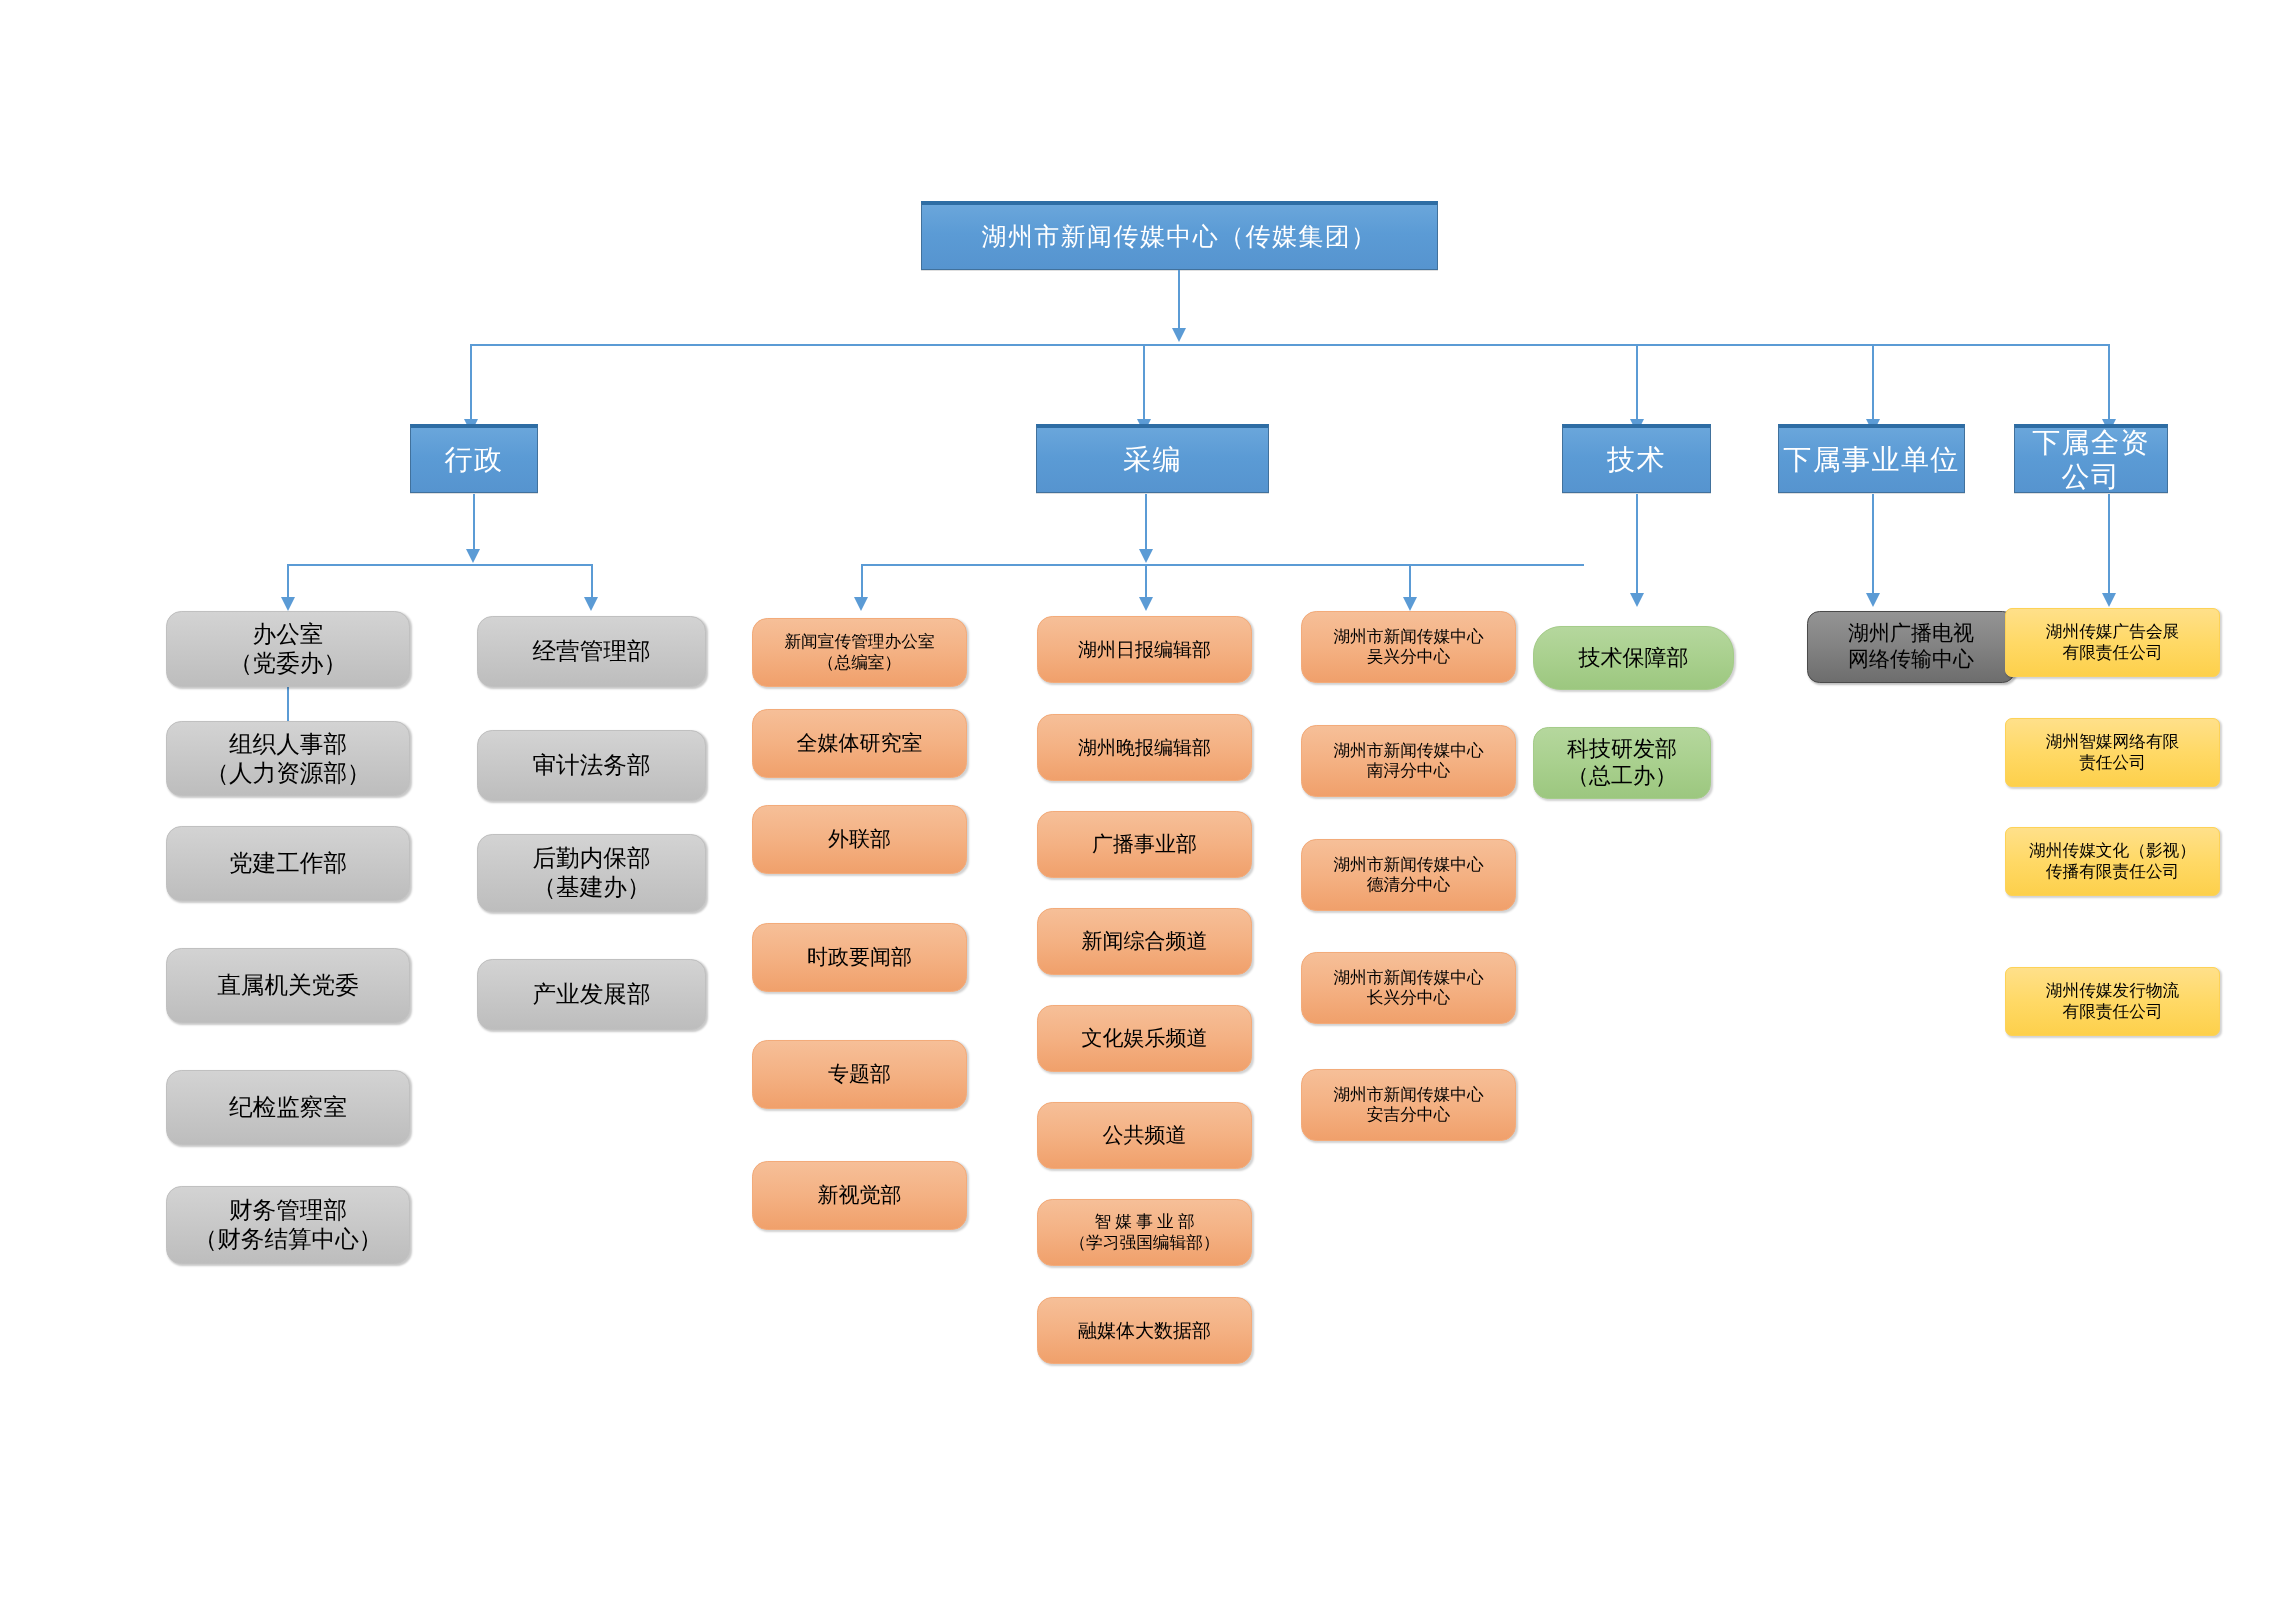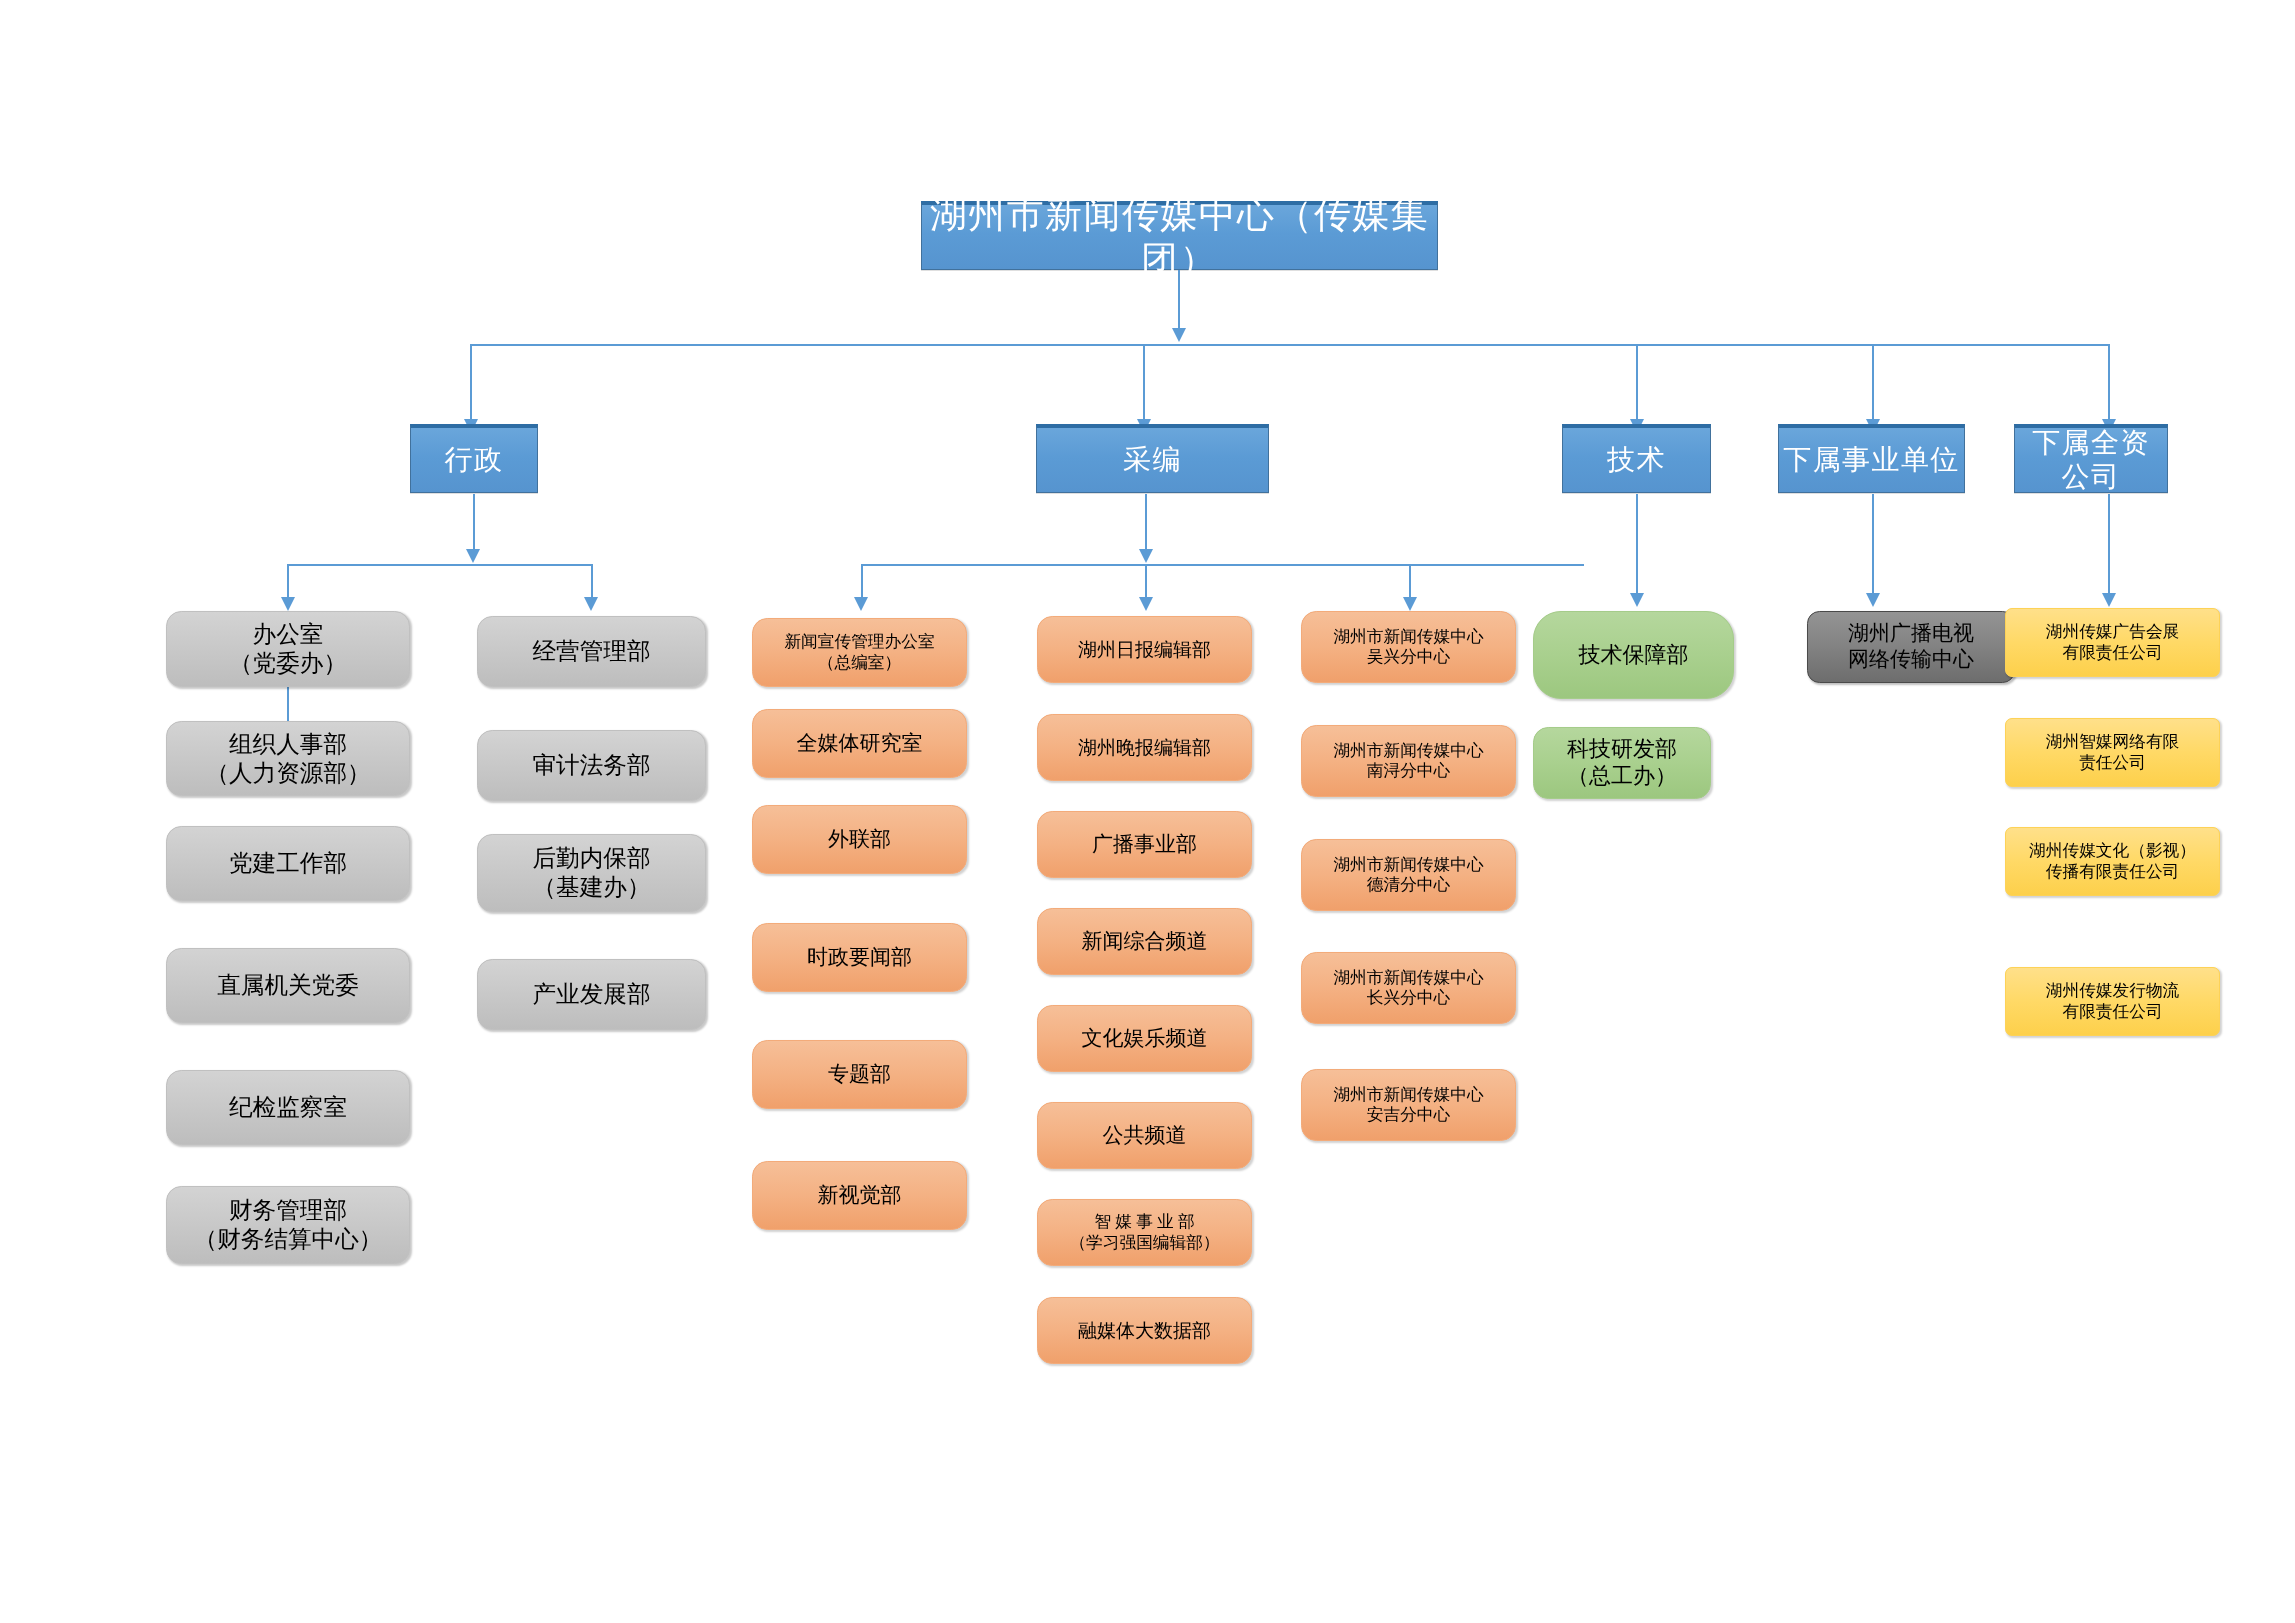--- a/index.html
+++ b/index.html
@@ -29,21 +29,21 @@
   .blue{
     background:#5b9bd5;
     background-image:linear-gradient(to bottom,#6aa6db 0%,#5b9bd5 45%,#5694cf 100%);
     border:0.7px solid #41719c;
     border-top:4.9px solid #2e6da4;
     color:#ffffff;
     font-size:28px;
     letter-spacing:1.4px;
     box-shadow:0 0.7px 0 rgba(0,0,0,.18);
   }
-  .blue.title{font-size:37px;}
+  .blue.title{font-size:25px;}
   
   .grey{
     background:#c9c9c9;
     background-image:linear-gradient(to bottom,#d3d3d3 0%,#c8c8c8 50%,#bdbdbd 100%);
     border:0.7px solid #c0c0c0;
     border-radius:15.3px;
     font-size:23.6px;
     box-shadow:1.4px 1.4px 2.1px rgba(0,0,0,.22);
   }
   
@@ -200,21 +200,21 @@
 吴兴分中心</div>
   <div class="node orange sm" style="left:1301px;top:725px;width:215px;height:72px;">湖州市新闻传媒中心
 南浔分中心</div>
   <div class="node orange sm" style="left:1301px;top:839px;width:215px;height:72px;">湖州市新闻传媒中心
 德清分中心</div>
   <div class="node orange sm" style="left:1301px;top:952px;width:215px;height:72px;">湖州市新闻传媒中心
 长兴分中心</div>
   <div class="node orange sm" style="left:1301px;top:1069px;width:215px;height:72px;">湖州市新闻传媒中心
 安吉分中心</div>
 
-  <div class="node green" style="left:1533px;top:611px;width:201px;height:88px;border-radius:28px;">技术保障部</div>
+  <div class="node green" style="left:1533px;top:626px;width:201px;height:64px;border-radius:28px;">技术保障部</div>
   <div class="node green" style="left:1533px;top:727px;width:178px;height:72px;">科技研发部
 （总工办）</div>
 
   <div class="node darkgrey" style="left:1769px;top:611px;width:208px;height:72px;margin-left:38px;">湖州广播电视
 网络传输中心</div>
 
   <div class="node yellow" style="left:2005px;top:608px;width:215px;height:69px;">湖州传媒广告会展
 有限责任公司</div>
   <div class="node yellow" style="left:2005px;top:718px;width:215px;height:69px;">湖州智媒网络有限
 责任公司</div>

